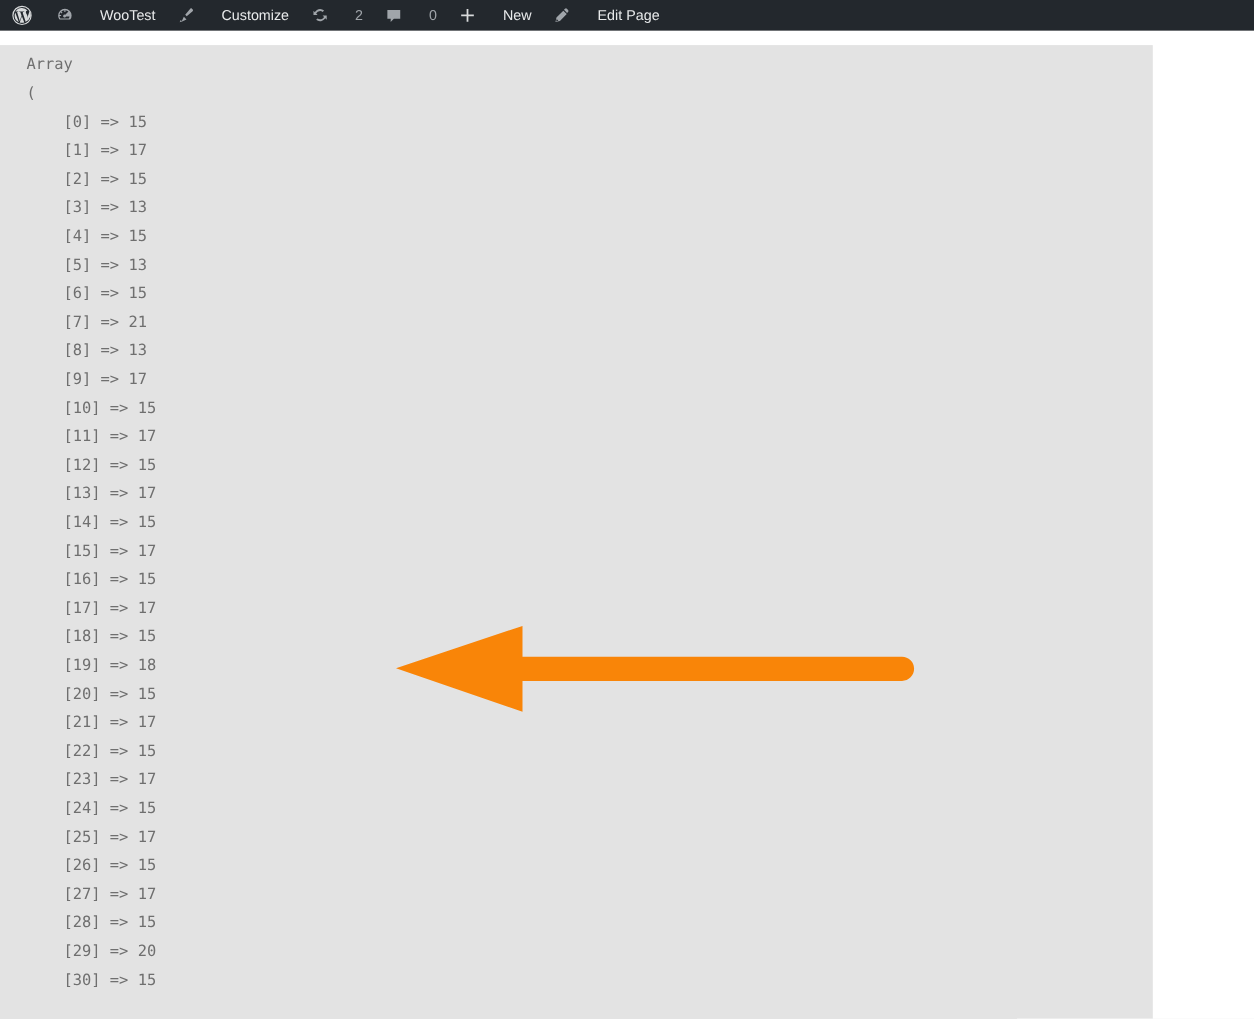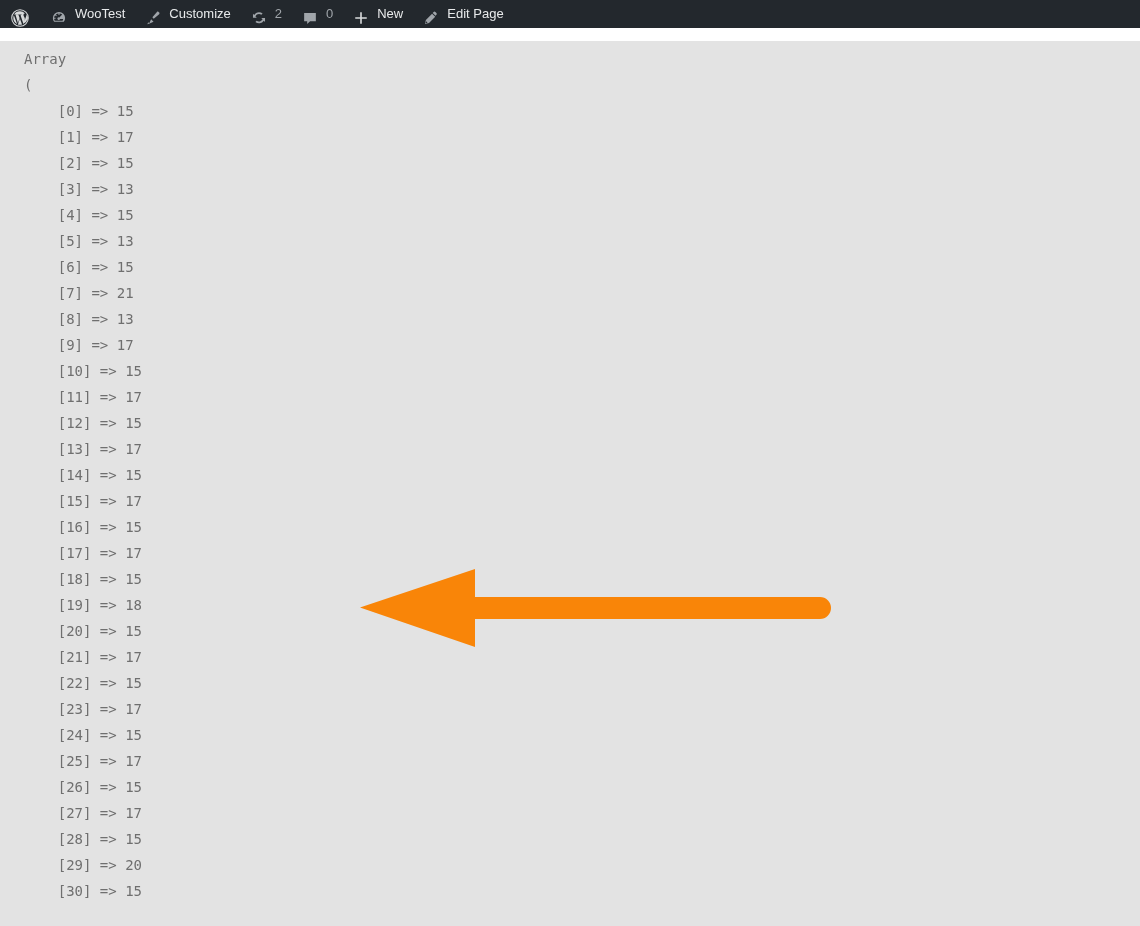--- a/index.html
+++ b/index.html
@@ -25,22 +25,22 @@
     background: #23282d;
     display: flex;
     align-items: stretch;
     font-size: 13px;
     line-height: 28px;
     color: #e8eaeb;
     user-select: none;
   }
   .ab-item {
     display: flex;
-    align-items: flex-end;
-    gap: 6px;
+    align-items: center;
+    gap: 22px;
     padding: 0 9px;
     height: 28px;
     color: #e8eaeb;
     white-space: nowrap;
     cursor: pointer;
   }
   .ab-label { font-size: 13px; color: #e8eaeb; }
   .ab-count { font-size: 13px; color: #a0a5aa; }
   .ab-icon {
     display: inline-flex;
@@ -60,21 +60,21 @@
     top: 28px;
     left: 0;
     width: 1140px;
     height: 898px;
     background: #ffffff;
   }
   #content-area {
     position: absolute;
     top: 13px;
     left: 0;
-    width: 1140px;
+    width: 1048px;
     height: 885px;
     background: #e3e3e3;
     overflow: hidden;
   }
 
   pre#dump {
     margin: 0;
     position: absolute;
     top: 5px;
     left: 24px;

